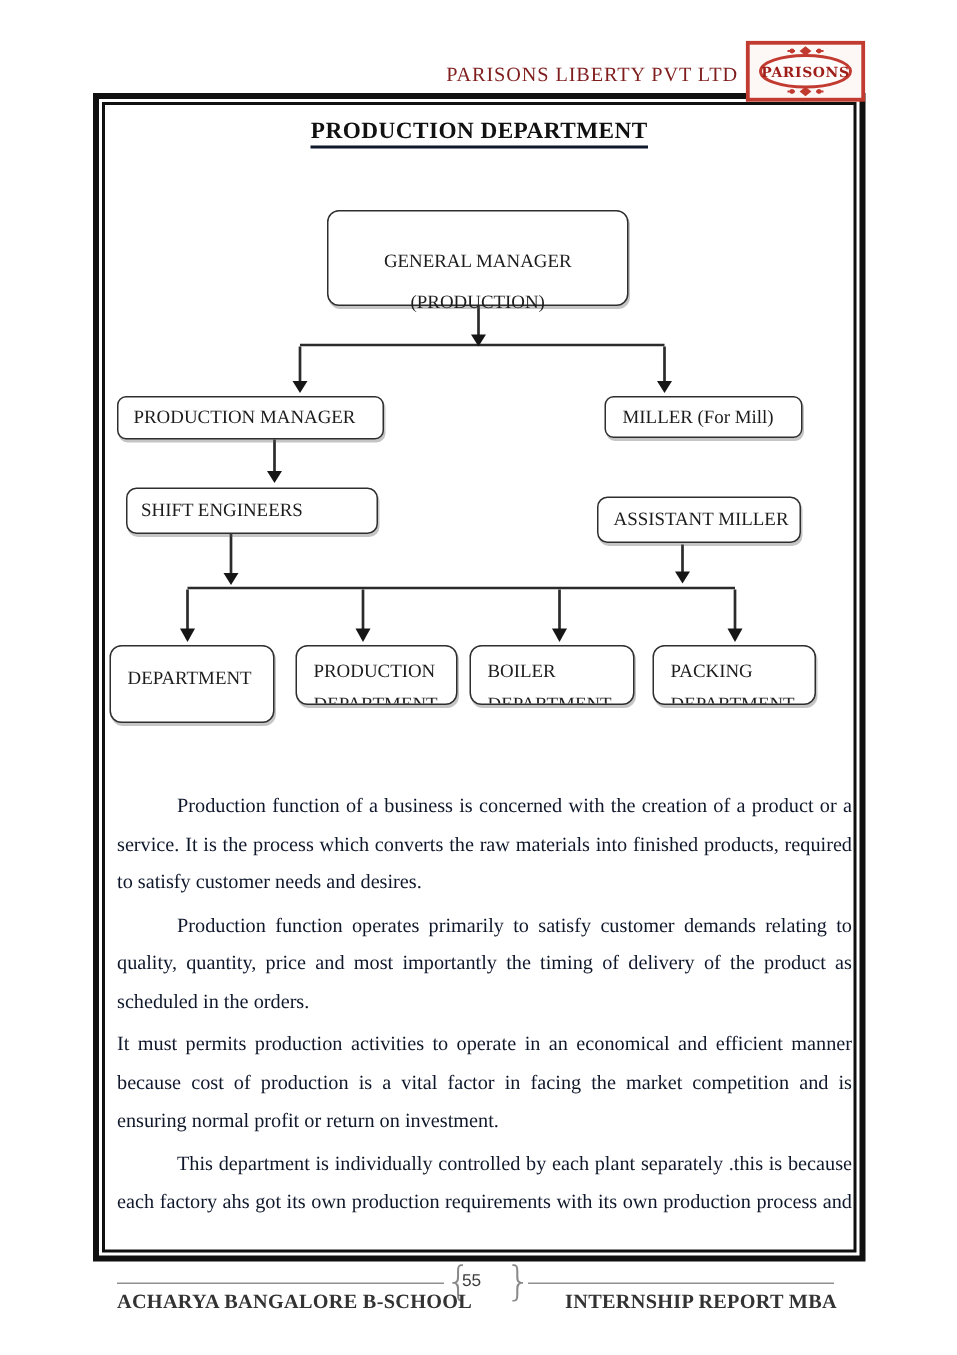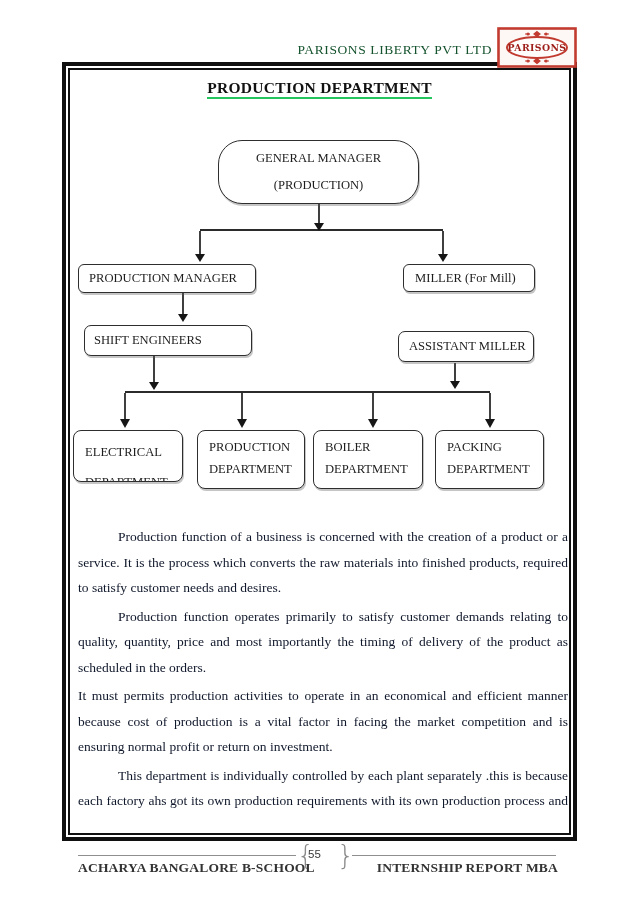--- a/index.html
+++ b/index.html
@@ -4,50 +4,50 @@
 <style>
   html,body{margin:0;padding:0;}
   body{
     width:638px;height:903px;background:#ffffff;position:relative;
     font-family:"Liberation Serif", serif;color:#1a1a1a;overflow:hidden;
   }
 
   
   .company-name{
     position:absolute;top:42px;right:146px;
-    font-size:13.5px;letter-spacing:.6px;color:#14532d;white-space:nowrap;
+    font-size:13.5px;letter-spacing:.6px;color:#7f1d1d;white-space:nowrap;
   }
   .logo{position:absolute;top:27px;left:497px;width:80px;height:41px;z-index:5;}
 
   
   .frame{
     position:absolute;left:62px;top:62px;width:503px;height:767px;
     border:4px solid #101010;padding:2px;background:#fff;
   }
   .frame-inner{width:100%;height:100%;border:2px solid #101010;box-sizing:border-box;}
 
   
   .page-title{
     position:absolute;left:62px;top:79px;width:515px;text-align:center;
     font-weight:bold;font-size:15.5px;letter-spacing:.3px;color:#111;
   }
-  .page-title span{border-bottom:2px solid #22c55e;padding-bottom:1px;}
+  .page-title span{border-bottom:2px solid #0f172a;padding-bottom:1px;}
 
   
   .node{
     position:absolute;background:#fff;border:1.6px solid #2e2e2e;
     box-shadow:1px 2px 0 rgba(90,90,90,.35);
     font-size:12.6px;color:#1c1c1c;box-sizing:border-box;z-index:2;
   }
-  .gm{left:218px;top:140px;width:201px;height:64px;border-radius:24px;text-align:center;padding-top:4px;line-height:27px;}
+  .gm{left:218px;top:140px;width:201px;height:64px;border-radius:8px;text-align:center;padding-top:20px;line-height:27px;}
   .pm{left:78px;top:264px;width:178px;height:29px;border-radius:6px;display:flex;align-items:center;padding-left:10px;}
   .miller{left:403px;top:264px;width:132px;height:28px;border-radius:6px;display:flex;align-items:center;padding-left:11px;}
   .shift{left:84px;top:325px;width:168px;height:31px;border-radius:7px;display:flex;align-items:center;padding-left:9px;}
   .asst{left:398px;top:331px;width:136px;height:31px;border-radius:7px;display:flex;align-items:center;padding-left:10px;}
-  .dept{top:430px;height:59px;border-radius:8px;padding:5px 0 0 11px;line-height:22px;overflow:hidden;}
+  .dept{top:430px;height:40px;border-radius:8px;padding:5px 0 0 11px;line-height:22px;overflow:hidden;}
   .dept.d1{left:73px;width:110px;height:52px;line-height:30px;padding-top:6px;}
   .dept.d2{left:197px;width:108px;}
   .dept.d3{left:313px;width:110px;}
   .dept.d4{left:435px;width:109px;}
 
   .connectors{position:absolute;left:0;top:0;width:638px;height:903px;z-index:1;pointer-events:none;}
 
   
   .body-text{
     position:absolute;left:78px;top:524px;width:490px;
@@ -148,21 +148,20 @@
 <div class="node miller">
   <span>MILLER (For Mill)</span>
 </div>
 <div class="node shift">
   <span>SHIFT ENGINEERS</span>
 </div>
 <div class="node asst">
   <span>ASSISTANT MILLER</span>
 </div>
 <div class="node dept d1">
-  <div>ELECTRICAL</div>
   <div>DEPARTMENT</div>
 </div>
 <div class="node dept d2">
   <div>PRODUCTION</div>
   <div>DEPARTMENT</div>
 </div>
 <div class="node dept d3">
   <div>BOILER</div>
   <div>DEPARTMENT</div>
 </div>

